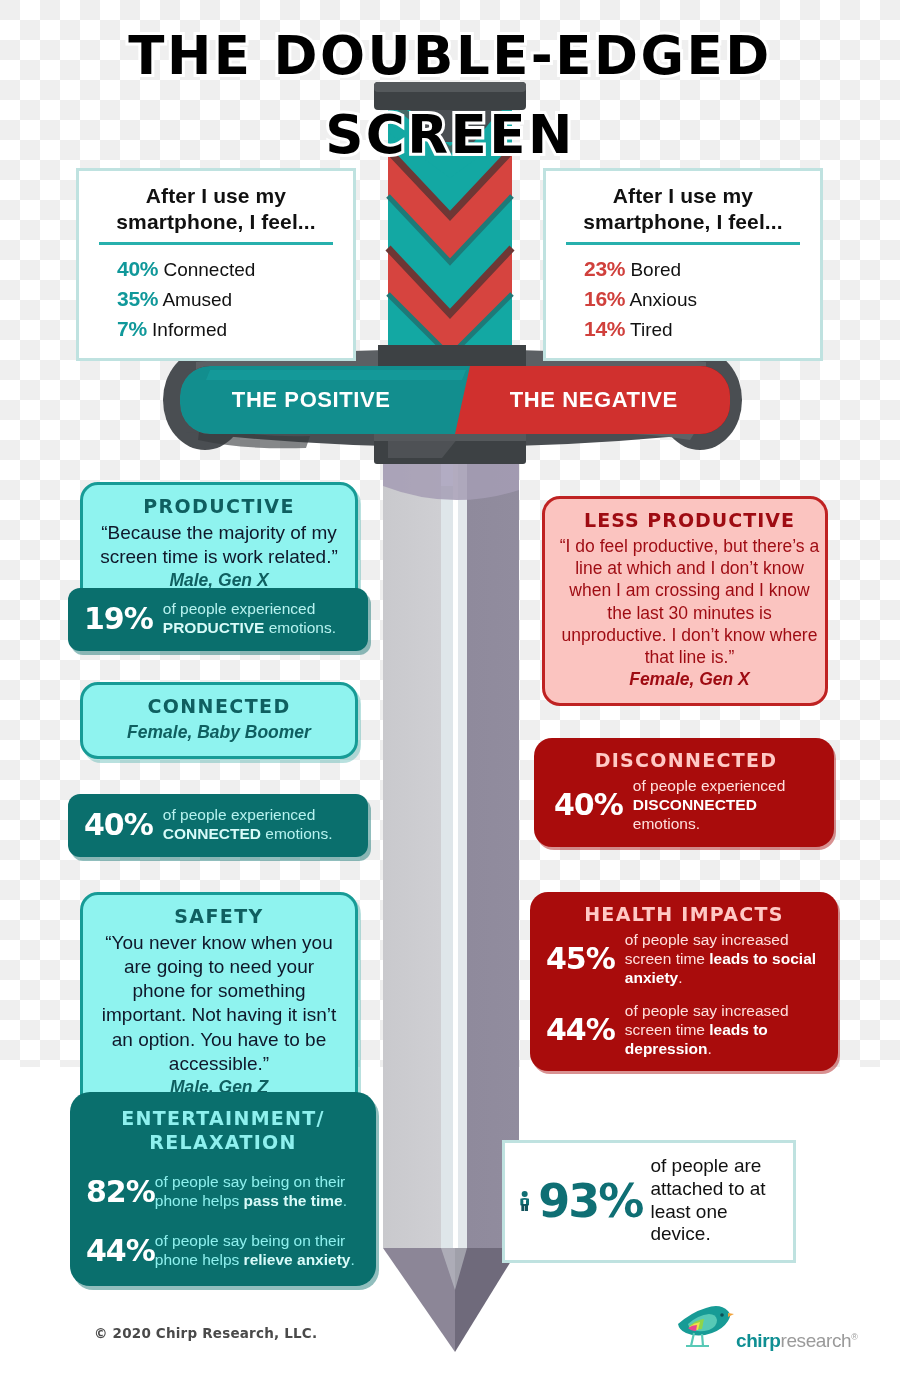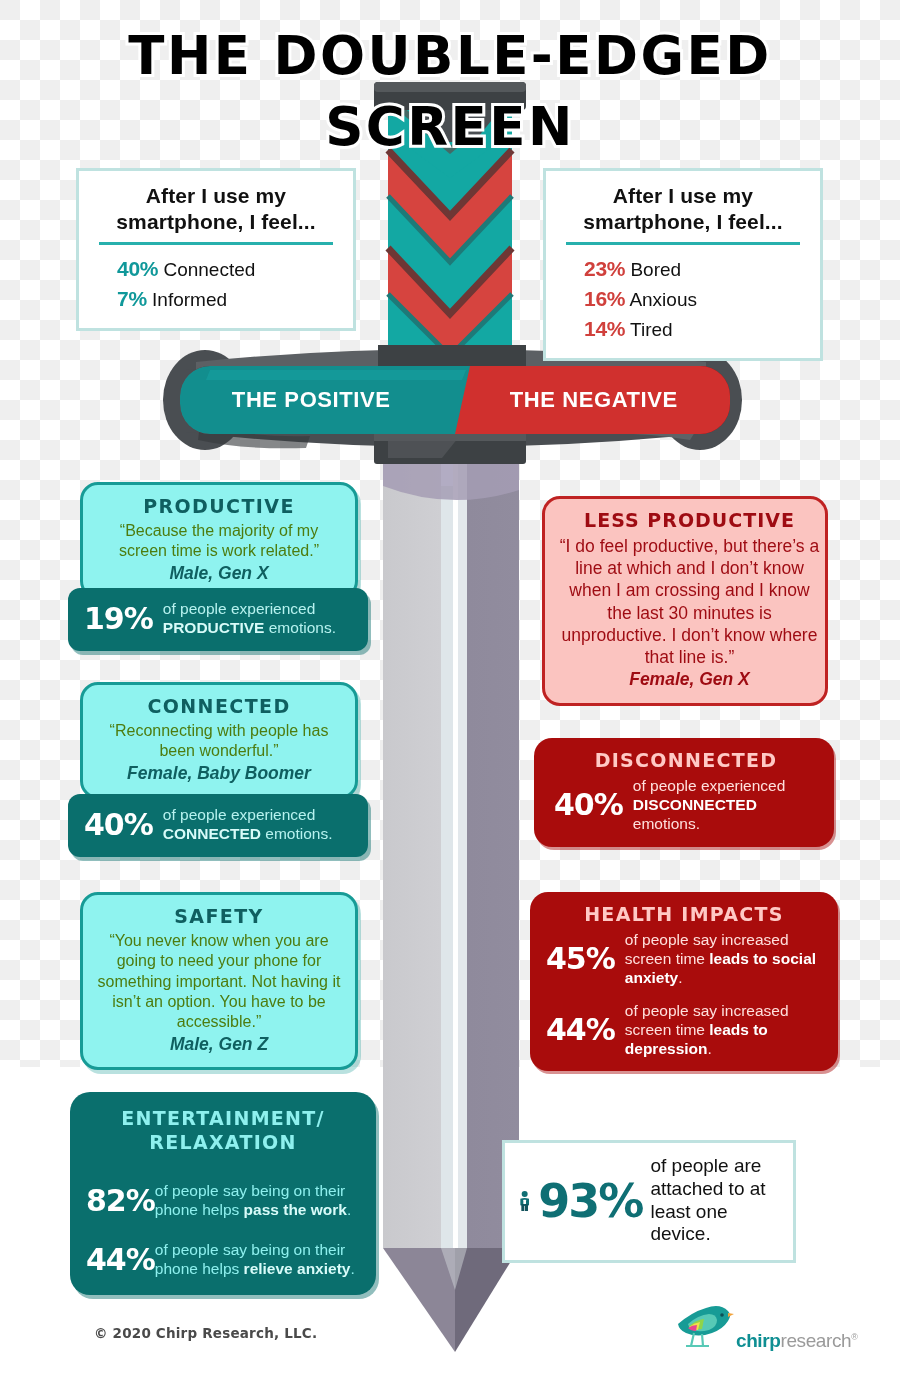--- a/index.html
+++ b/index.html
@@ -25,21 +25,21 @@
     font-family: "DejaVu Sans", sans-serif;
     font-weight: 700;
     font-size: 53px;
     letter-spacing: 2.5px;
     color: #000;
     line-height: 1.12;
     -webkit-text-stroke: 6px #ffffff;
     paint-order: stroke fill;
     text-shadow: none;
   }
-  .title-line.l2 { margin-top: 12px; }
+  .title-line.l2 { margin-top: 20px; }
 
   
   .topbox {
     position: absolute;
     background: #ffffff;
     border: 3px solid #bfe2e0;
     padding: 12px 10px 14px 10px;
     z-index: 30;
   }
   .topbox.left  { left: 76px;  top: 168px; width: 280px; }
@@ -80,21 +80,21 @@
     padding: 10px 12px 12px 12px;
     text-align: center;
     box-shadow: 3px 4px 0 rgba(23,155,150,.30);
   }
   .quote-card .qtitle {
     font-family: "DejaVu Sans", sans-serif;
     font-weight: 700; font-size: 19px; color: #0f5f60;
     letter-spacing: 1.4px; margin-bottom: 4px;
   }
   .quote-card .qtext {
-    font-size: 16px; color: #4d7c0f; line-height: 1.27; font-weight: 400;
+    font-size: 19px; color: #0f172a; line-height: 1.27; font-weight: 400;
   }
   .quote-card .qattr {
     font-size: 17.5px; color: #0f5f60; font-style: italic; font-weight: 700; line-height: 1.3;
   }
 
   .stat-teal {
     background: #0a6f6d;
     border-radius: 12px;
     padding: 12px 14px 13px 16px;
     display: flex; align-items: center; gap: 10px;
@@ -146,21 +146,21 @@
 
   .ent-card {
     background: #0a6f6d;
     border-radius: 20px;
     padding: 14px 16px 16px 16px;
     box-shadow: 3px 4px 0 rgba(10,111,109,.45);
   }
   .ent-card .etitle {
     font-family: "DejaVu Sans", sans-serif;
     font-weight: 700; font-size: 19px; color: #8ef0ee;
-    letter-spacing: 1.3px; text-align: center; line-height: 1.28; margin-bottom: 27px;
+    letter-spacing: 1.3px; text-align: center; line-height: 1.28; margin-bottom: 18px;
   }
   .ent-card .row { display: flex; align-items: center; }
   .ent-card .row + .row { margin-top: 22px; }
   .ent-card .pct {
     font-family: "DejaVu Sans", sans-serif;
     font-weight: 700; font-size: 30px; color: #ffffff; letter-spacing: -1px;
     flex: 0 0 auto; line-height: 1;
   }
   .ent-card .txt { font-size: 15.5px; color: #8ef0ee; line-height: 1.22; }
   .ent-card .txt b { font-weight: 700; color: #d8fbf9; }
@@ -264,20 +264,21 @@
   <div class="title-wrap">
     <div class="title-line l1">THE DOUBLE-EDGED</div>
     <div class="title-line l2">SCREEN</div>
   </div>
 
   <div class="topbox left">
     <h3>After I use my smartphone, I feel...</h3>
     <div class="rule"></div>
     <ul>
       <li><b>40%</b> <span>Connected</span></li>
+      <li><b>35%</b> <span>Amused</span></li>
       <li><b>7%</b> <span>Informed</span></li>
     </ul>
   </div>
 
   <div class="topbox right">
     <h3>After I use my smartphone, I feel...</h3>
     <div class="rule"></div>
     <ul>
       <li><b>23%</b> <span>Bored</span></li>
       <li><b>16%</b> <span>Anxious</span></li>
@@ -296,40 +297,39 @@
     <div class="qattr">Male, Gen X</div>
   </div>
 
   <div class="card stat-teal" style="left:68px; top:588px; width:300px;">
     <div class="pct">19%</div>
     <div class="txt"><span>of people experienced </span><b>PRODUCTIVE</b><span> emotions.</span></div>
   </div>
 
   <div class="card quote-card" style="left:80px; top:682px; width:278px;">
     <div class="qtitle">CONNECTED</div>
-    <div class="qtext">“Reconnecting with people has been wonderful.”</div>
     <div class="qattr">Female, Baby Boomer</div>
   </div>
 
   <div class="card stat-teal" style="left:68px; top:794px; width:300px;">
     <div class="pct">40%</div>
     <div class="txt"><span>of people experienced </span><b>CONNECTED</b><span> emotions.</span></div>
   </div>
 
   <div class="card quote-card" style="left:80px; top:892px; width:278px;">
     <div class="qtitle">SAFETY</div>
     <div class="qtext">“You never know when you are going to need your phone for something important. Not having it isn’t an option. You have to be accessible.”</div>
     <div class="qattr">Male, Gen Z</div>
   </div>
 
   <div class="card ent-card" style="left:70px; top:1092px; width:306px;">
     <div class="etitle">ENTERTAINMENT/ RELAXATION</div>
     <div class="row">
       <div class="pct">82%</div>
-      <div class="txt"><span>of people say being on their phone helps </span><b>pass the work</b><span>.</span></div>
+      <div class="txt"><span>of people say being on their phone helps </span><b>pass the time</b><span>.</span></div>
     </div>
     <div class="row">
       <div class="pct">44%</div>
       <div class="txt"><span>of people say being on their phone helps </span><b>relieve anxiety</b><span>.</span></div>
     </div>
   </div>
 
   <div class="card quote-card-red" style="left:542px; top:496px; width:286px;">
     <div class="qtitle">LESS PRODUCTIVE</div>
     <div class="qtext">“I do feel productive, but there’s a line at which and I don’t know when I am crossing and I know the last 30 minutes is unproductive. I don’t know where that line is.”</div>

